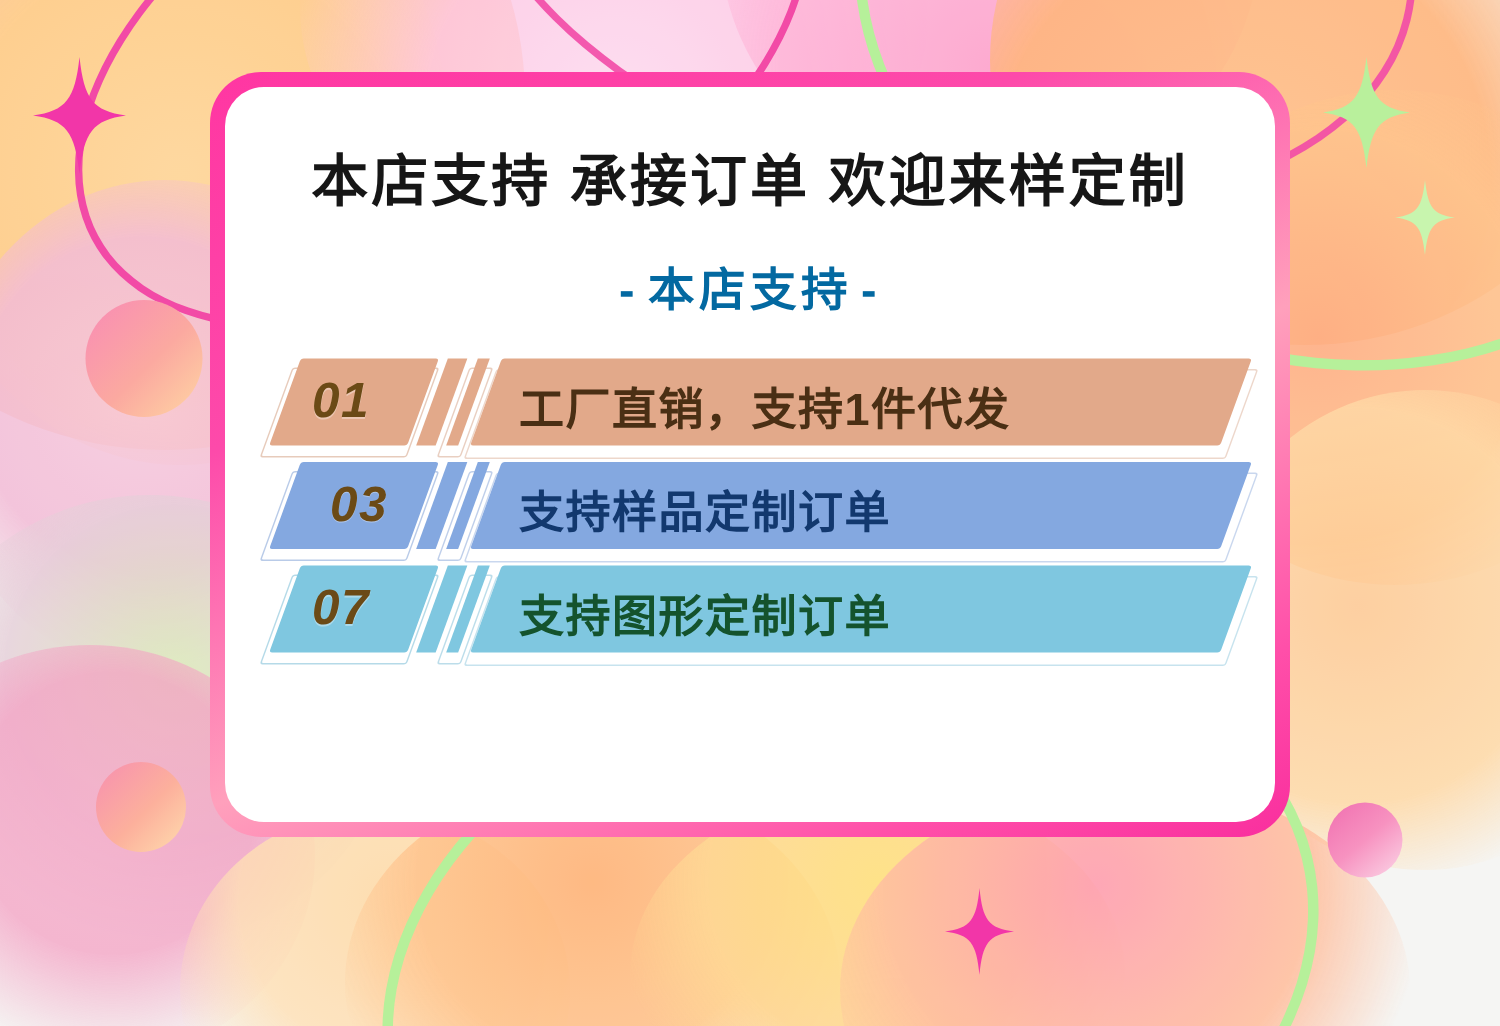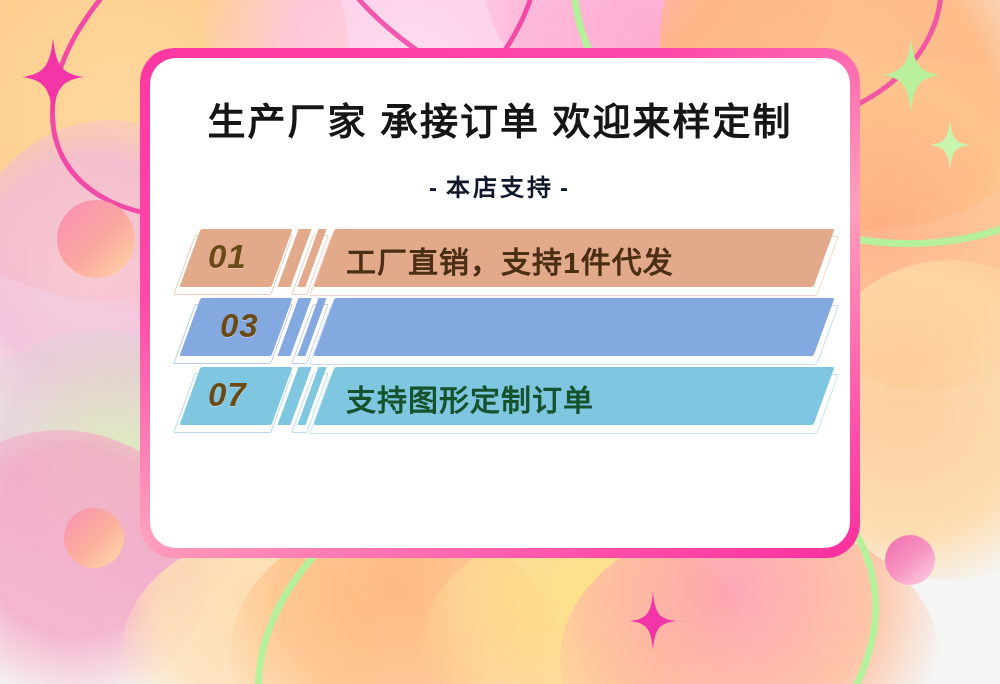--- a/index.html
+++ b/index.html
@@ -145,21 +145,21 @@
     position:relative;overflow:hidden;
   }
 
   
   .headline{
     text-align:center;font-size:38px;font-weight:700;color:#161616;
     letter-spacing:2px;line-height:1.2;margin-top:14px;
     font-family:"Liberation Sans","DejaVu Sans",sans-serif;
   }
   .subline{
-    text-align:center;font-size:24px;font-weight:800;color:#0f172a;
+    text-align:center;font-size:31px;font-weight:800;color:#0369a1;
     letter-spacing:3px;margin-top:22px;
   }
   .subline .dash{font-weight:700;padding:0 6px;}
 
   
   .rows{margin-top:26px;position:relative;}
   .row{
     position:relative;height:58px;margin-bottom:11px;
   }
   .shape{position:absolute;top:0;height:58px;
@@ -252,21 +252,21 @@
     <div class="sparkle sp-4">
       <svg width="40" height="50" viewBox="0 0 40 50">
           <path d="M20 0 C22 18 25 23 40 25 C25 27 22 32 20 50 C18 32 15 27 0 25 C15 23 18 18 20 0 Z" fill="#c8f5ae"></path>
         </svg>
     </div>
   </div>
 
   <div class="card-frame">
     <div class="card-inner">
 
-      <div class="headline">生产厂家 承接订单 欢迎来样定制</div>
+      <div class="headline">本店支持 承接订单 欢迎来样定制</div>
 
       <div class="subline">
         <span class="dash">-</span><span>本店支持</span><span class="dash">-</span>
       </div>
 
       <div class="rows" id="rows">
           <div class="row">
             <div class="echo" style="border-color: rgb(212, 160, 132);"></div>
             <div class="echo-2" style="border-color: rgb(212, 160, 132);"></div>
             <div class="echo-3" style="border-color: rgb(212, 160, 132);"></div>
@@ -279,20 +279,21 @@
           </div>
           <div class="row">
             <div class="echo" style="border-color: rgb(127, 160, 214);"></div>
             <div class="echo-2" style="border-color: rgb(127, 160, 214);"></div>
             <div class="echo-3" style="border-color: rgb(127, 160, 214);"></div>
             <div class="shape num-box" style="background: rgb(132, 168, 224);"></div>
             <div class="shape slv-1" style="background: rgb(132, 168, 224);"></div>
             <div class="shape slv-2" style="background: rgb(132, 168, 224);"></div>
             <div class="shape band" style="background: rgb(132, 168, 224);"></div>
             <div class="num-text" style="color: rgb(107, 74, 22); margin-left: 12px;">03</div>
+            <div class="row-text" style="color: rgb(18, 56, 110);">支持样品定制订单</div>
           </div>
           <div class="row">
             <div class="echo" style="border-color: rgb(121, 188, 214);"></div>
             <div class="echo-2" style="border-color: rgb(121, 188, 214);"></div>
             <div class="echo-3" style="border-color: rgb(121, 188, 214);"></div>
             <div class="shape num-box" style="background: rgb(127, 199, 224);"></div>
             <div class="shape slv-1" style="background: rgb(127, 199, 224);"></div>
             <div class="shape slv-2" style="background: rgb(127, 199, 224);"></div>
             <div class="shape band" style="background: rgb(127, 199, 224);"></div>
             <div class="num-text" style="color: rgb(107, 74, 22);">07</div>

